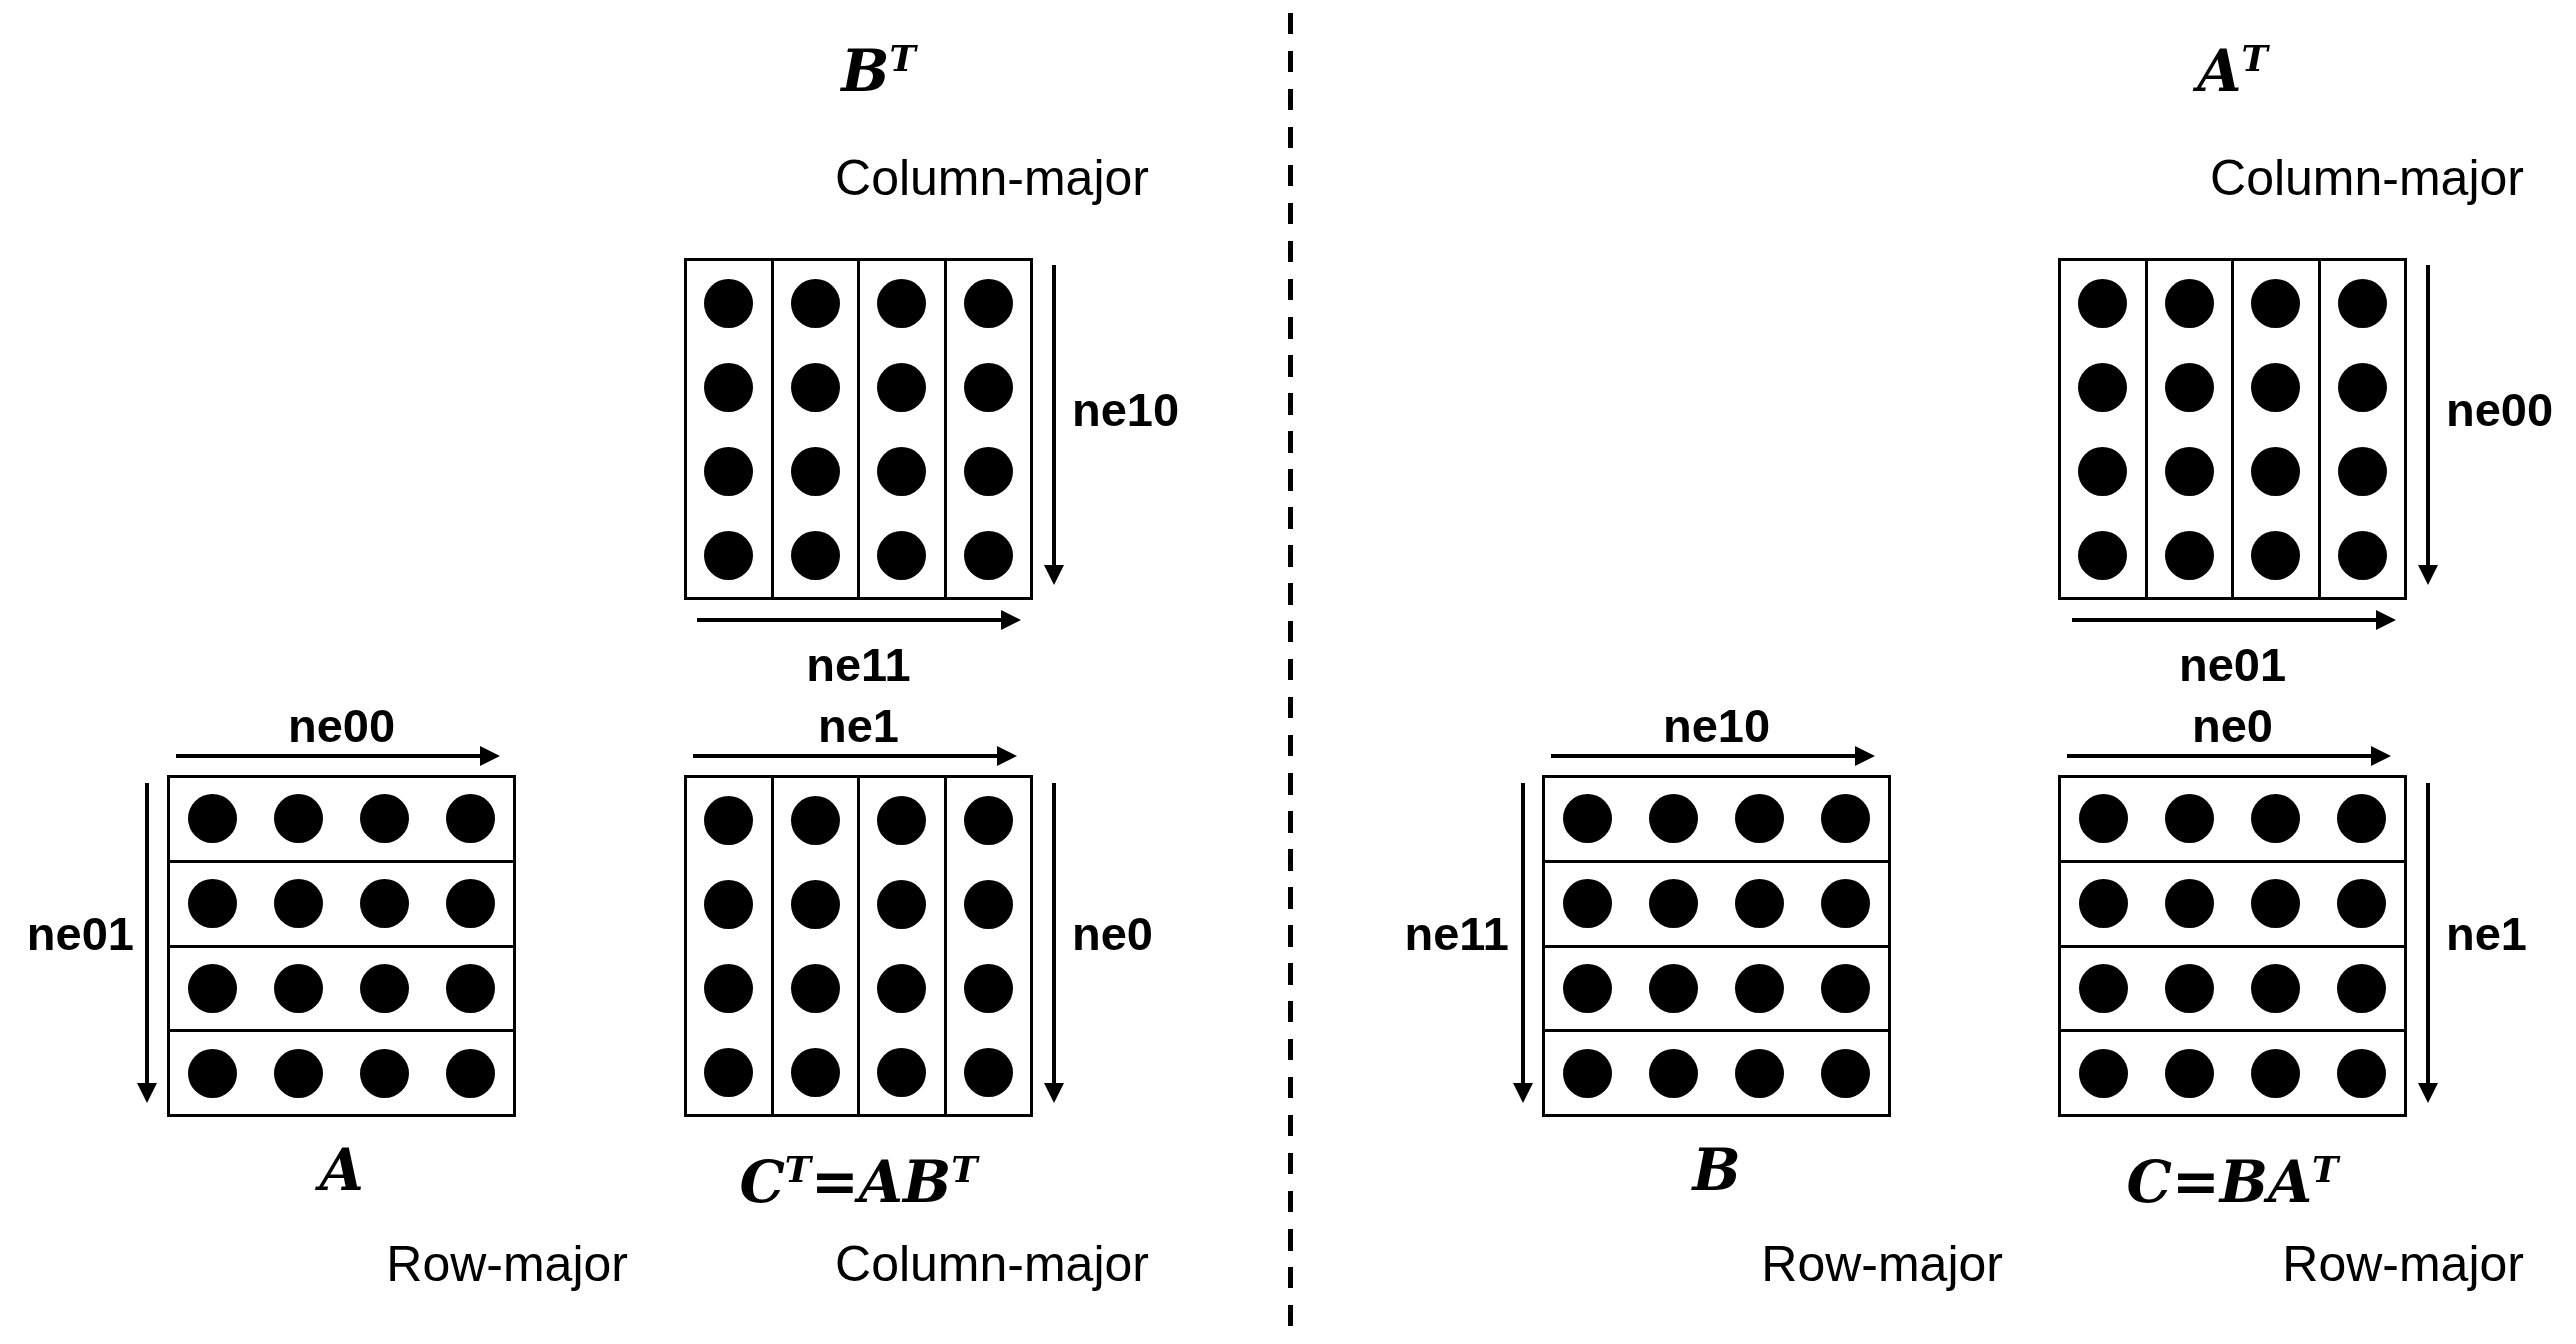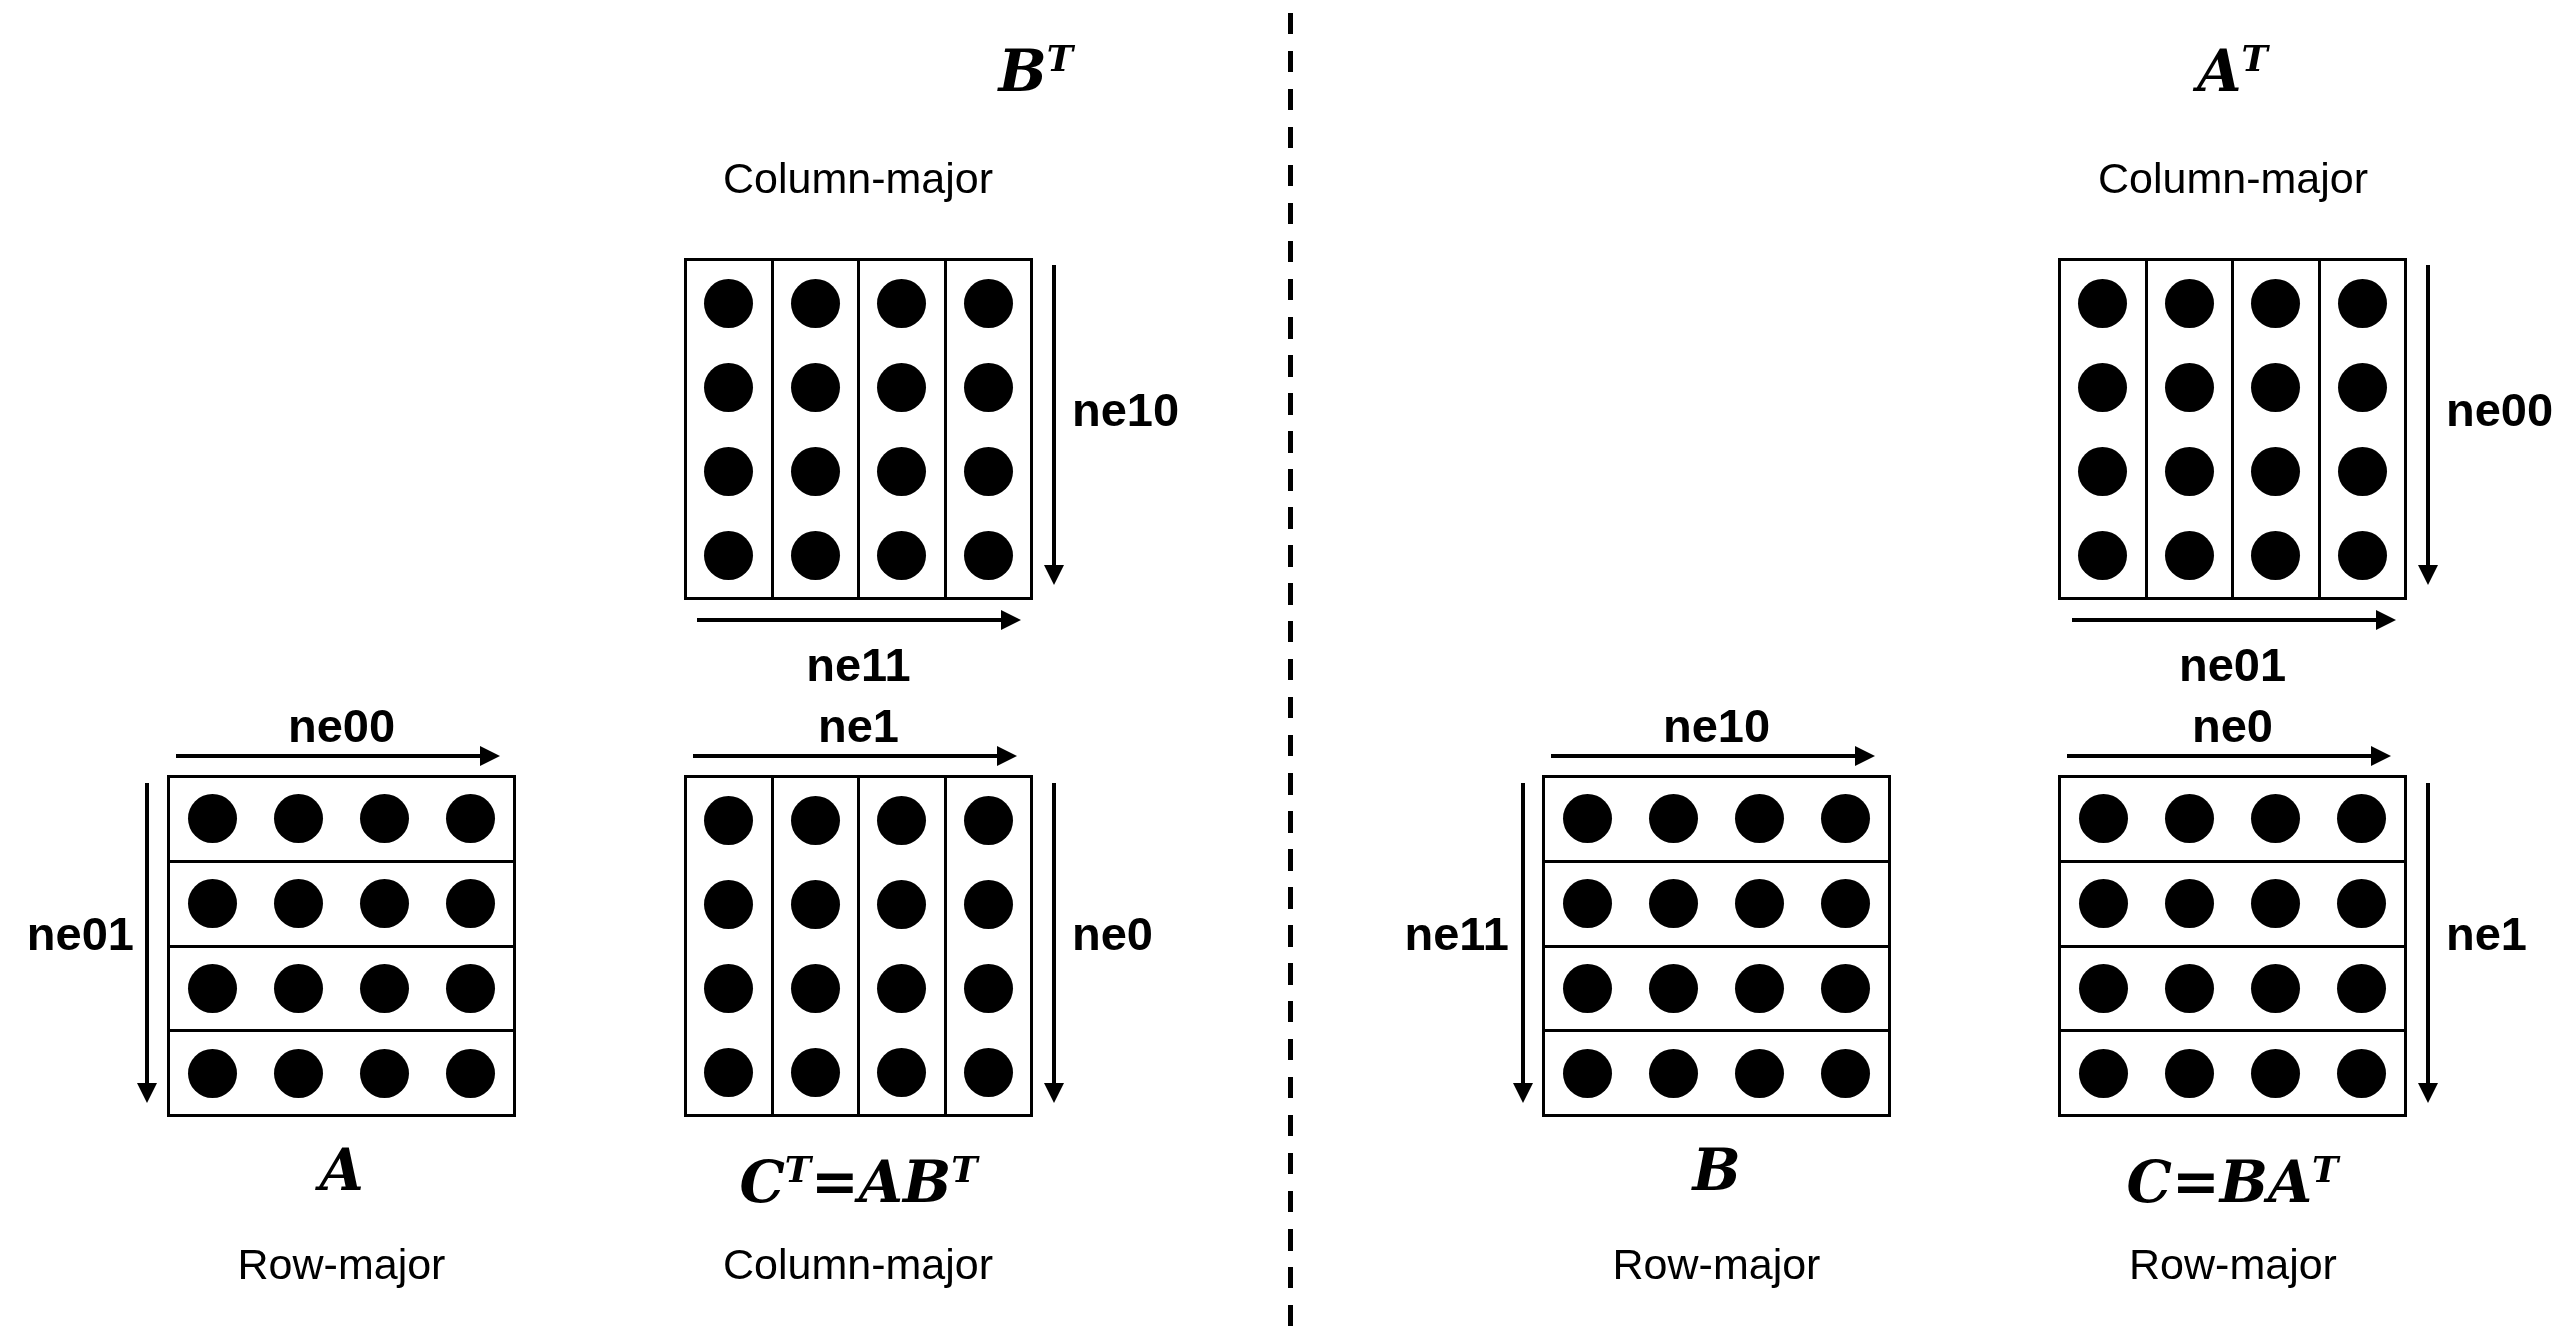--- a/index.html
+++ b/index.html
@@ -15,40 +15,40 @@
   .row-major .strip { flex:1 1 0; display:flex; flex-direction:row; justify-content:space-around; align-items:center; border-bottom:3.6px solid #000; }
   .row-major .strip:last-child { border-bottom:0; }
   .dot { width:49px; height:49px; border-radius:50%; background:#000; }
 
   .ne-label { position:absolute; font-weight:700; font-size:47px; line-height:54px; white-space:nowrap; }
   .center { text-align:center; }
   .right-align { text-align:right; }
 
   .mname { position:absolute; font-family:"DejaVu Serif", serif; font-style:italic; font-weight:700; font-size:57px; line-height:68px; text-align:center; white-space:nowrap; }
   .mname sup { font-size:62%; }
-  .mlayout { position:absolute; font-size:43px; line-height:72px; text-align:center; white-space:nowrap; }
+  .mlayout { position:absolute; font-size:50px; line-height:72px; text-align:right; white-space:nowrap; }
 
   .arrow-right { position:absolute; height:3.6px; background:#000; }
   .arrow-right::after { content:""; position:absolute; right:-19px; top:-8px; width:0; height:0;
     border-left:20px solid #000; border-top:10px solid transparent; border-bottom:10px solid transparent; }
   .arrow-down { position:absolute; width:3.6px; background:#000; }
   .arrow-down::after { content:""; position:absolute; bottom:-19px; left:-8px; width:0; height:0;
     border-top:20px solid #000; border-left:10px solid transparent; border-right:10px solid transparent; }
 
   .divider { position:absolute; width:4.5px; background:repeating-linear-gradient(to bottom, #000 0 21.5px, transparent 21.5px 38px); }
 </style>
 </head>
 <body>
 
 <div class="canvas">
 
   <div class="divider" style="left:1288px; top:13.4px; height:1317px;"></div>
 
   <div>
-    <div class="mname" style="left:724px; top:25px; width:349px;text-align:right;"><span>B</span><sup>T</sup></div>
+    <div class="mname" style="left:704px; top:25px; width:349px;"><span>B</span><sup>T</sup></div>
     <div class="mlayout" style="left:567px; top:142px; width:582px;">Column-major</div>
     <div class="matrix-grid col-major" style="left:684px; top:258px; width:349px; height:342px;">
         <div class="strip">
           <div class="dot"></div>
           <div class="dot"></div>
           <div class="dot"></div>
           <div class="dot"></div>
         </div>
         <div class="strip">
           <div class="dot"></div>

